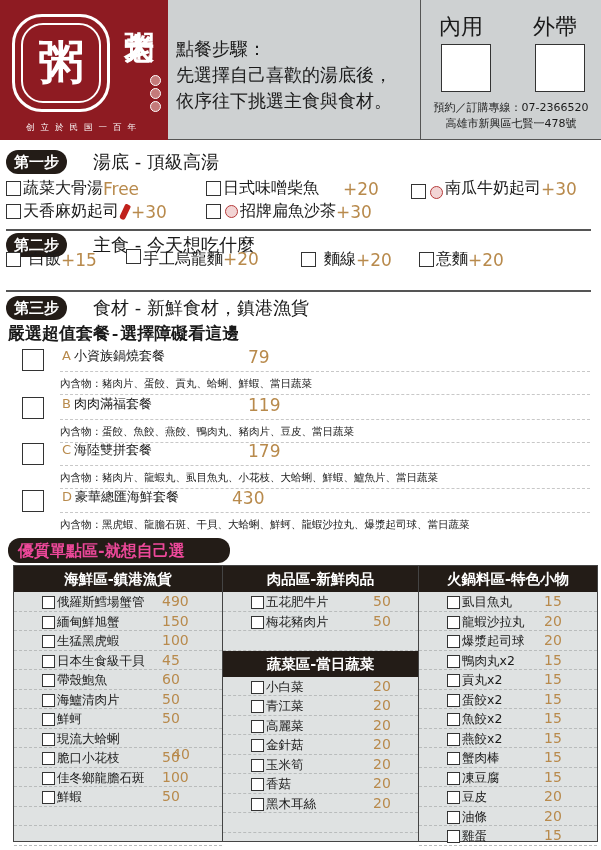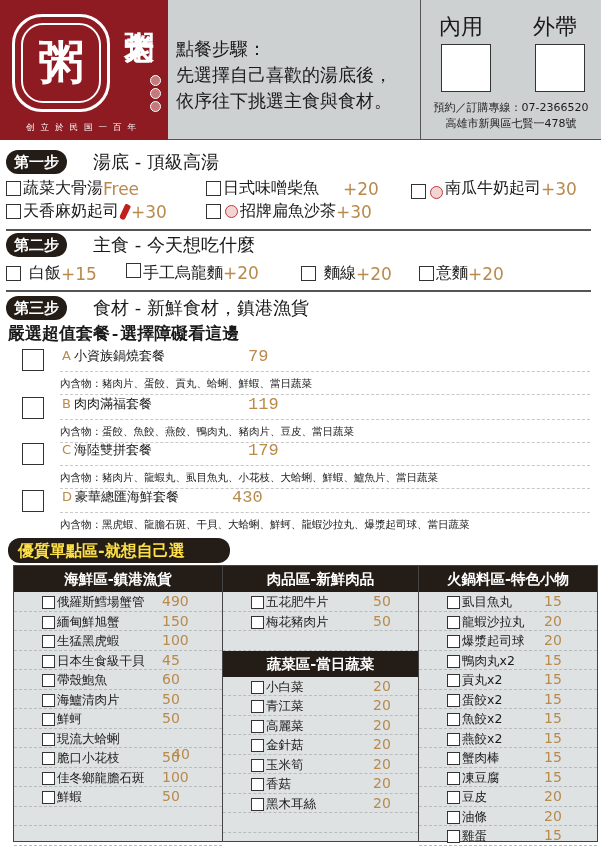--- a/index.html
+++ b/index.html
@@ -24,24 +24,24 @@
   .cb { display: inline-block; width: 15px; height: 15px; border: 1.4px solid #333; background: #fff; margin-right: 2px; vertical-align: middle; }
   .price { color: #b88a4c; font-size: 17px; }
   .seal-icon { display: inline-block; width: 13px; height: 13px; border-radius: 50%; border: 1.5px solid #b53a3a; background: #f2d4d4; margin: 0 2px; vertical-align: middle; }
   .chili-icon { display: inline-block; width: 6px; height: 16px; background: #c0211c; border-radius: 3px 3px 6px 6px; transform: rotate(25deg); margin: 0 3px; vertical-align: middle; }
   .divider { position: absolute; left: 6px; width: 585px; height: 2px; background: #555; }
   .set-title { position: absolute; left: 8px; font-size: 17px; font-weight: bold; font-family: Liberation Mono, monospace; }
   .set-item { position: absolute; left: 22px; width: 568px; }
   .set-item .bigcb { position: absolute; left: 0; top: 0; width: 22px; height: 22px; border: 1.5px solid #333; background: #fff; }
   .set-item .name { position: absolute; left: 40px; top: -2px; font-size: 13px; white-space: nowrap; }
   .set-item .letter { color: #b88a4c; margin-right: 3px; }
-  .set-item .sp { position: absolute; left: 226px; top: -2px; color: #b88a4c; font-size: 17px; font-family: Liberation Mono, monospace; }
+  .set-item .sp { position: absolute; left: 226px; top: -2px; color: #b88a4c; font-size: 17px; }
   .set-item .contents { position: absolute; left: 38px; top: 28px; font-size: 10.5px; white-space: nowrap; }
   .set-item .dash { position: absolute; left: 38px; right: 0; border-top: 1px dashed #c8c8c8; }
-  .ala-title { position: absolute; left: 8px; top: 538px; background: #231c17; color: #fde047; border-radius: 12px; padding: 0 10px; height: 25px; line-height: 25px; font-size: 16px; font-weight: bold; font-family: "DejaVu Serif", serif; width: 222px; }
+  .ala-title { position: absolute; left: 8px; top: 538px; background: #231c17; color: #ec4899; border-radius: 12px; padding: 0 10px; height: 25px; line-height: 25px; font-size: 16px; font-weight: bold; font-family: "DejaVu Serif", serif; width: 222px; }
   .table { position: absolute; left: 13px; top: 565px; width: 585px; height: 277px; background: #dfe2e2; border: 1.5px solid #444; }
   .col { position: absolute; top: 0; bottom: 0; }
   .col-head { background: #231c17; color: #fff; height: 26px; line-height: 26px; text-align: center; font-size: 14.5px; font-weight: bold; }
   .col.c1 { left: 0; width: 209px; border-right: 1.5px solid #444; }
   .col.c2 { left: 209px; width: 196px; border-right: 1.5px solid #444; }
   .col.c3 { left: 405px; width: 178px; }
   .item { height: 19.5px; line-height: 19.5px; position: relative; font-size: 12.5px; border-bottom: 1px dashed #b9bcbc; padding-left: 28px; white-space: nowrap; }
   .item .cb { width: 13px; height: 13px; margin-right: 2px; }
   .item .ip { position: absolute; color: #b88a4c; font-size: 14px; top: 0; }
   .spacer { height: 19.5px; border-bottom: 1px dashed #b9bcbc; }
@@ -112,21 +112,21 @@
     <span>招牌扁魚沙茶</span>
     <span class="price">+30</span>
   </span>
 </div>
 <div class="divider" style="top:229px"></div>
 
 <div class="step-row" style="top:233px">
   <span class="pill">第二步</span>
   <span class="step-title">主食 - 今天想吃什麼</span>
 </div>
-<div class="opt-row" style="top:263px">
+<div class="opt-row" style="top:249px">
   <span style="width:120px;display:inline-flex;align-items:center">
     <span class="cb" style="margin-right:8px"></span>
     <span>白飯</span>
     <span class="price">+15</span>
   </span>
   <span style="width:175px;display:inline-flex;">
     <span class="cb"></span>
     <span>手工烏龍麵</span>
     <span class="price">+20</span>
   </span>

